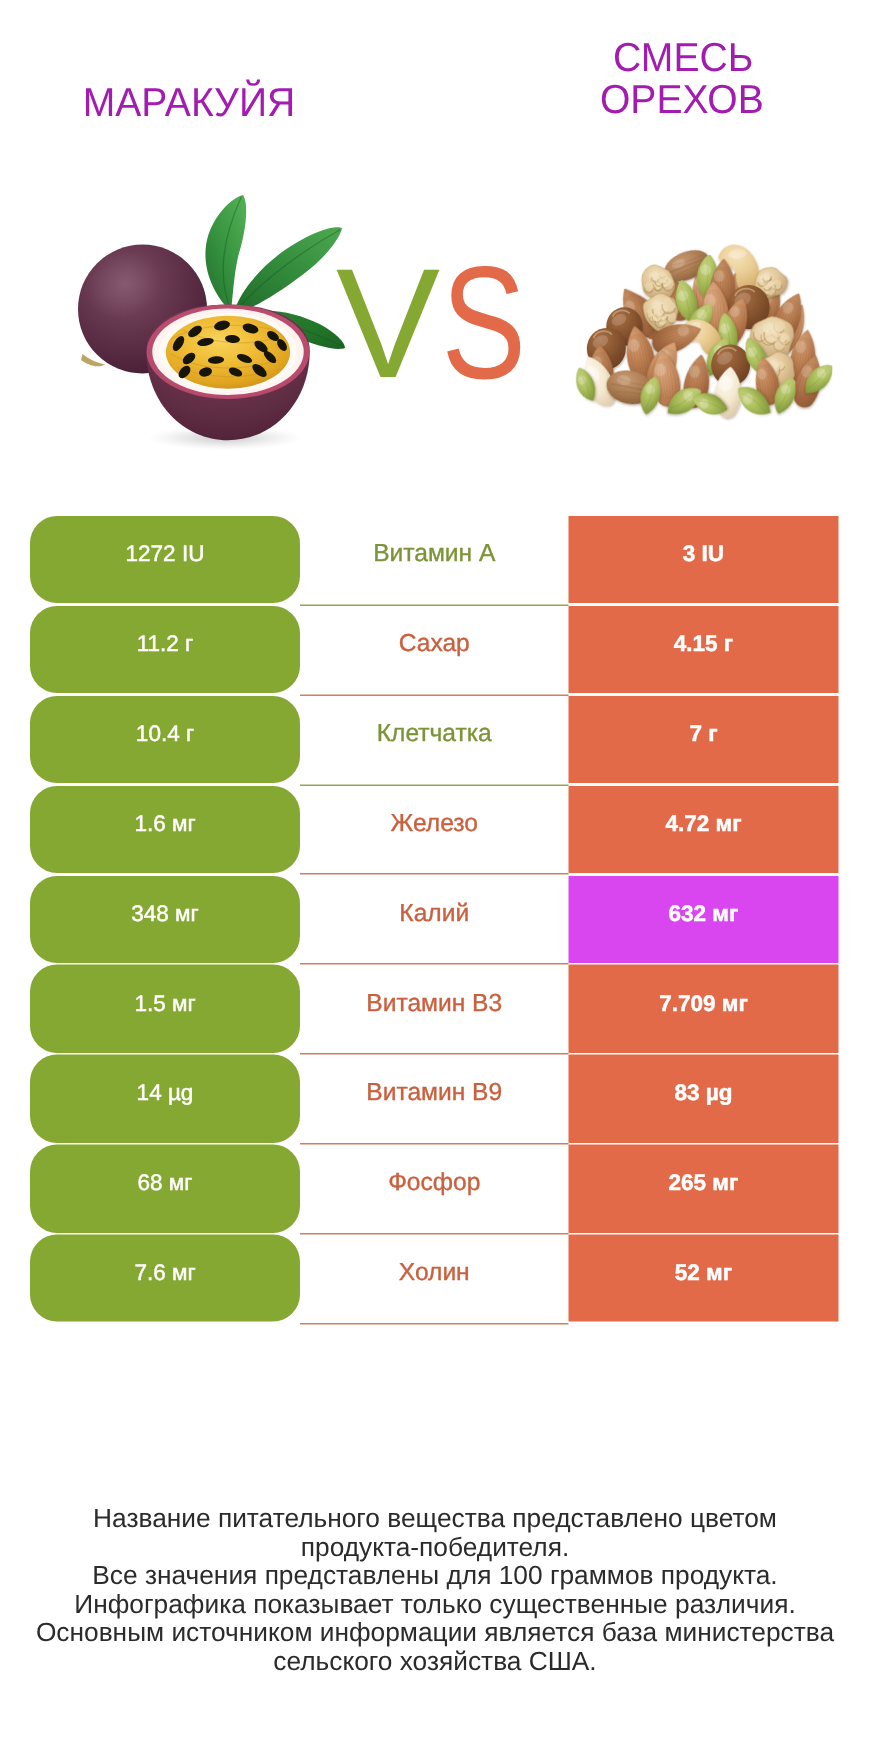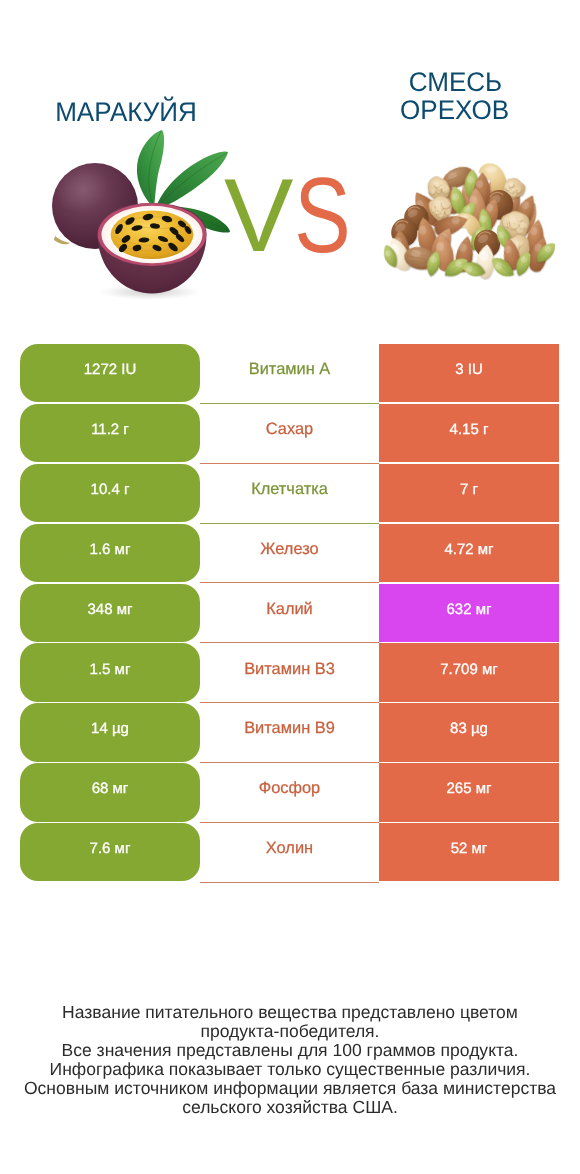--- a/index.html
+++ b/index.html
@@ -1,34 +1,34 @@
 <!DOCTYPE html>
 <html><head>
 <meta charset="utf-8">
 <style>
   html,body{margin:0;padding:0;background:#fff;}
   body{width:580px;height:1174px;font-family:"Liberation Sans",sans-serif;-webkit-font-smoothing:antialiased;text-rendering:geometricPrecision;}
   .page{position:relative;width:580px;height:1174px;overflow:hidden;background:#fff;}
 
-  .title{position:absolute;text-align:center;color:#0c4a6e;font-weight:400;margin-top:44px;}
+  .title{position:absolute;text-align:center;color:#a21caf;font-weight:400;}
   .title-left{left:0px;top:55px;width:252px;font-size:27px;line-height:27px;}
   .title-right{left:329px;top:23.5px;width:252px;font-size:27px;line-height:28px;}
   .title > span, .title-left{display:block;}
   .tscale{display:inline-block;transform:scaleX(0.965);transform-origin:center;}
 
   .hero{position:absolute;left:0;top:0;width:580px;height:330px;}
 
   .vs-wrap{position:absolute;left:224px;top:175px;width:130px;height:86px;}
 
   .table{position:absolute;left:20px;top:344px;width:539px;}
   .row{position:relative;display:flex;height:59.9px;box-sizing:border-box;}
   .cell{display:flex;align-items:center;justify-content:center;box-sizing:border-box;height:58.3px;padding-bottom:7px;}
   .c-left{width:180px;color:#fff;font-size:15px;font-weight:400;-webkit-text-stroke:.32px #fff;letter-spacing:0;border-radius:18px;}
   .c-mid{width:179px;font-size:16.4px;font-weight:400;letter-spacing:0;}
-  .c-right{width:180px;color:#fff;font-size:15px;font-weight:400;-webkit-text-stroke:.32px #fff;letter-spacing:0;}
+  .c-right{width:180px;color:#fff;font-size:15px;font-weight:700;-webkit-text-stroke:.32px #fff;letter-spacing:0;}
   .sep{position:absolute;left:180px;width:179px;height:1px;top:58.8px;}
 
   .footer{position:absolute;left:0;top:1003px;width:580px;text-align:center;font-size:17.55px;line-height:19px;color:#2b2b2b;font-weight:400;}
 </style>
 </head>
 <body>
 
 <div class="page">
 
   <div class="title title-left">

